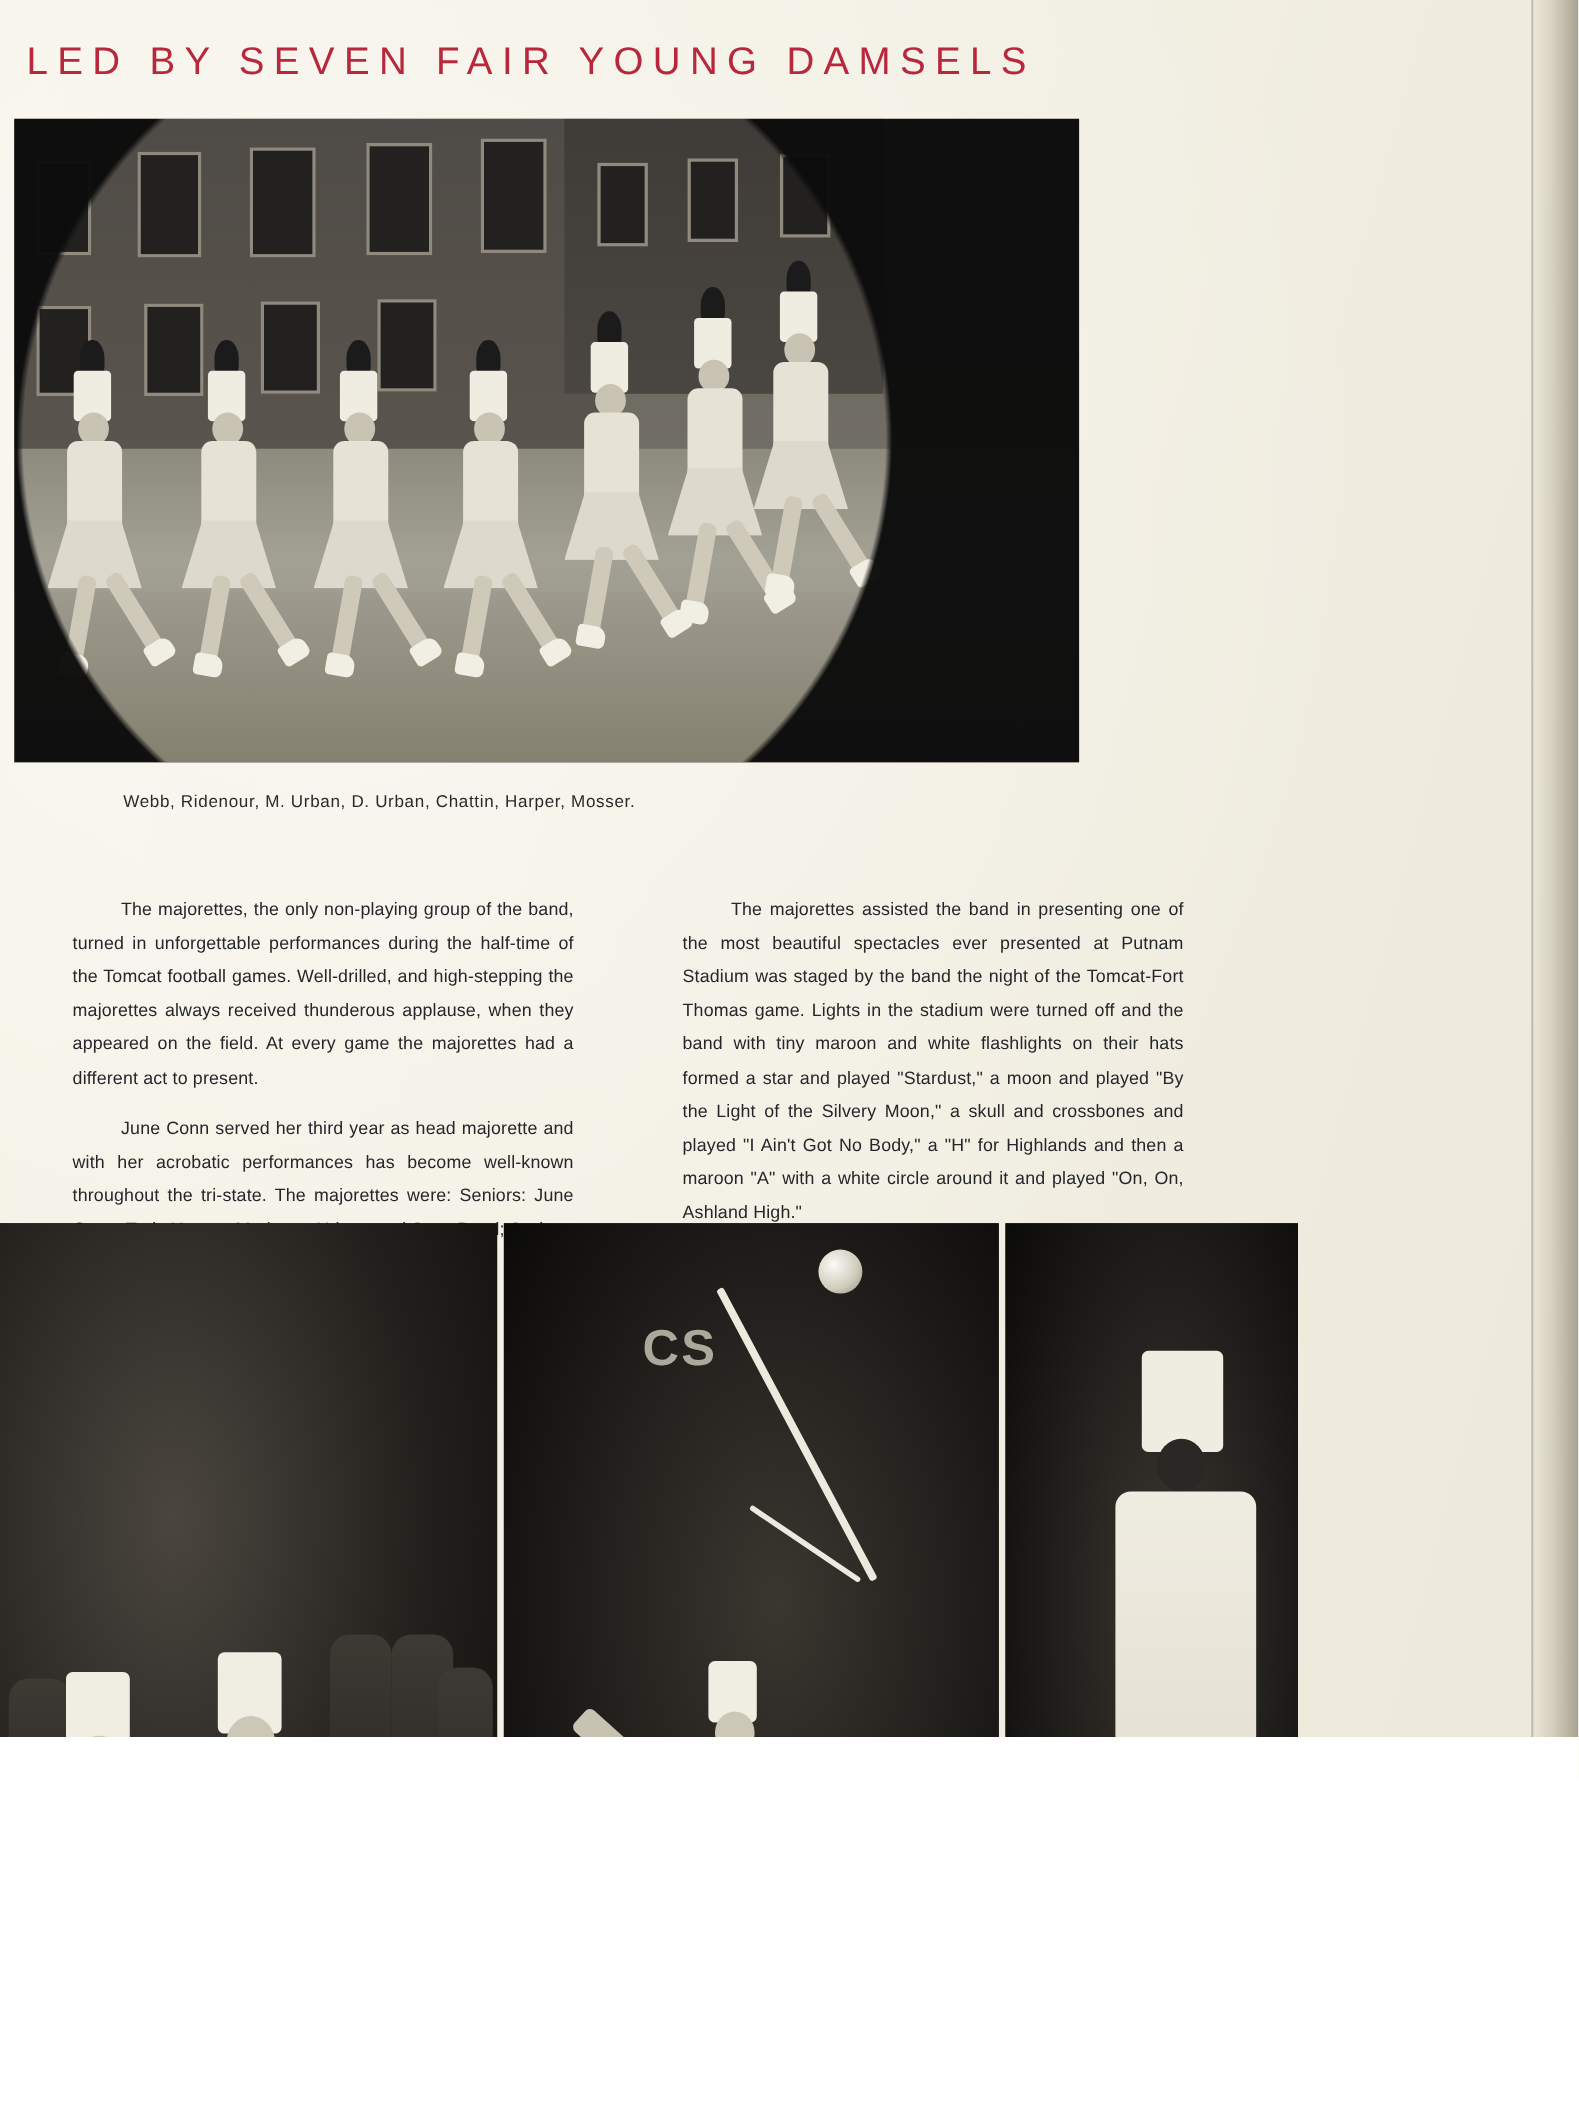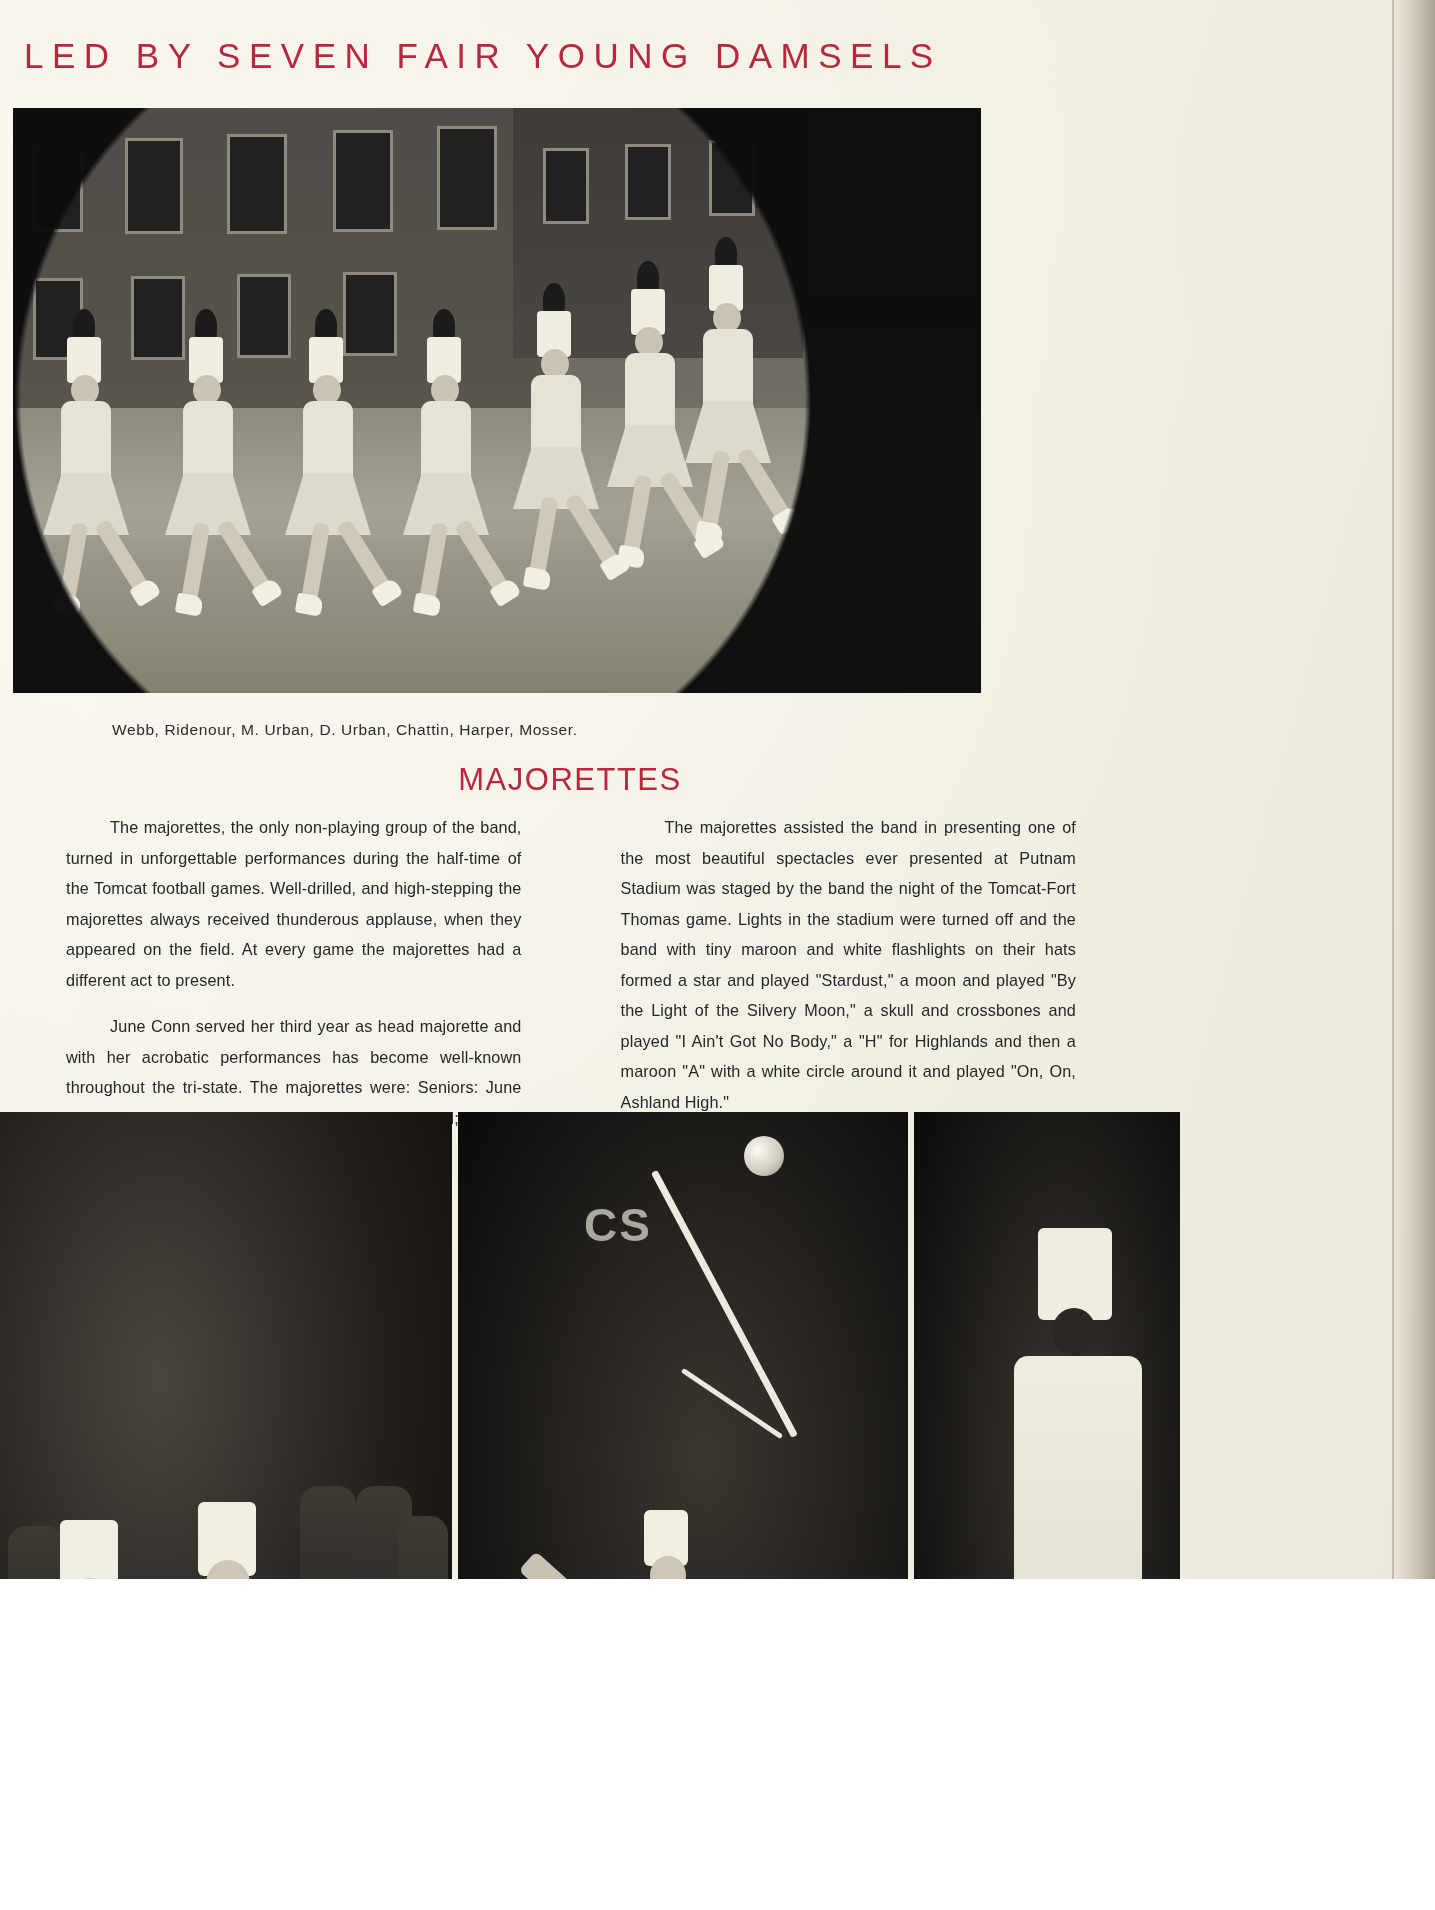--- a/index.html
+++ b/index.html
@@ -440,21 +440,20 @@
       <div class="tp-leg tp-legB">
           <div class="tp-boot"></div>
         </div>
     </div>
 
     <div class="tp-mask"></div>
   </div>
 
   <div class="caption-top">Webb, Ridenour, M. Urban, D. Urban, Chattin, Harper, Mosser.</div>
 
-  <div class="article-title">MAJORETTES</div>
 
   <div class="cols">
     <div class="col">
       <p>The majorettes, the only non-playing group of the band, turned in unforgettable performances during the half-time of the Tomcat football games.  Well-drilled, and high-stepping the majorettes always received thunderous applause, when they appeared on the field.  At every game the majorettes had a different act to present.</p>
       <p>June Conn served her third year as head majorette and with her acrobatic performances has become well-known throughout the tri-state.  The majorettes were: Seniors: June Conn, Tudy Harper, Marianne Urban, and Jerry Pond; Juniors: Wilma Mosser, Delores Urban, and Mary</p>
     </div>
     <div class="col">
       <p>The majorettes assisted the band in presenting one of the most beautiful spectacles ever presented at Putnam Stadium was staged by the band the night of the Tomcat-Fort Thomas game.  Lights in the stadium were turned off and the band with tiny maroon and white flashlights on their hats formed a star and played "Stardust," a moon and played "By the Light of the Silvery Moon," a skull and crossbones and played "I Ain't Got No Body," a "H" for Highlands and then a maroon "A" with a white circle around it and played "On, On, Ashland High."</p>
     </div>
   </div>

